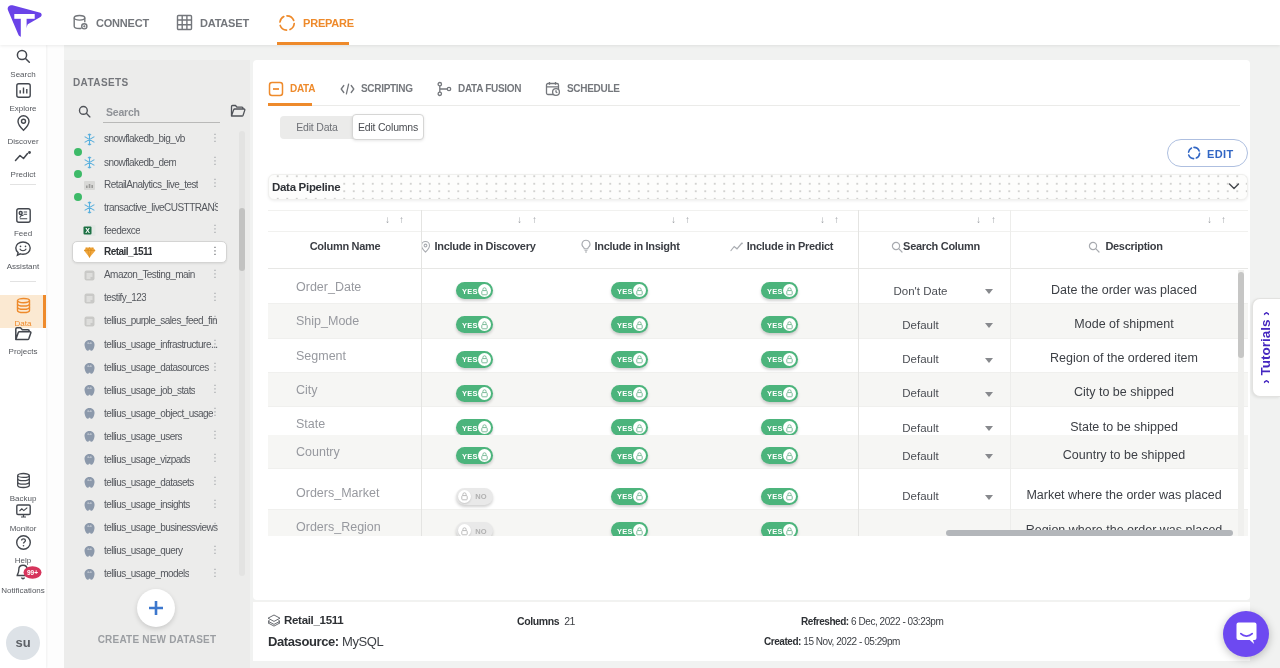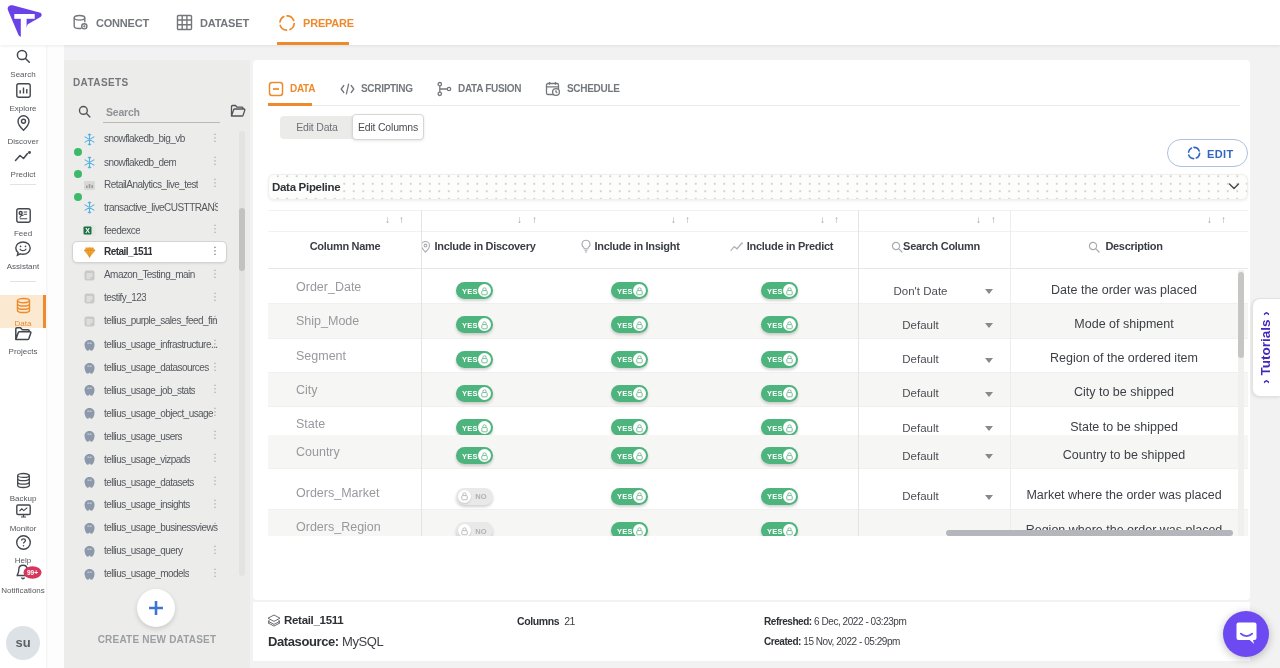--- a/index.html
+++ b/index.html
@@ -781,15 +781,15 @@
 <div id="footerbar"></div>
 <div id="footercontent">
   <svg class="abs" style="left:267px; top:614px;" width="14" height="13" viewBox="0 0 14 13" fill="none" stroke="#6b6e73" stroke-width="1">
     <path d="M7 1 L13 4.2 L7 7.4 L1 4.2 Z"></path>
     <path d="M2.6 6.3 L1 7.2 L7 10.4 L13 7.2 L11.4 6.3"></path>
     <path d="M2.6 9.2 L1 10.1 L7 13.3 L13 10.1 L11.4 9.2" transform="translate(0,-1.2)"></path>
   </svg>
   <div class="abs" style="left:284px; top:614px; font-size:11.5px; font-weight:bold; letter-spacing:-0.3px; color:#2e3135;">Retail_1511</div>
   <div class="abs" style="left:268px; top:634px; font-size:13px; letter-spacing:-0.4px; color:#3e4146;"><b style="color:#2e3135;">Datasource:</b> MySQL</div>
   <div class="abs" style="left:517px; top:615px; font-size:10.5px; letter-spacing:-0.4px; color:#3e4146;"><b style="color:#2e3135;">Columns</b>&nbsp; 21</div>
-  <div class="abs" style="left:764px; top:616px; font-size:10px; letter-spacing:-0.45px; color:#3e4146;"><b style="color:#2e3135;">Refreshed:</b> 6 Dec, 2022 - 03:23pm</div>
+  <div class="abs" style="left:764px; top:616px; font-size:10px; letter-spacing:-0.45px; color:#3e4146;"><b style="color:#2e3135;margin-left:37px;">Refreshed:</b> 6 Dec, 2022 - 03:23pm</div>
   <div class="abs" style="left:764px; top:636px; font-size:10px; letter-spacing:-0.45px; color:#3e4146;"><b style="color:#2e3135;">Created:</b> 15 Nov, 2022 - 05:29pm</div>
 </div>
 
 </body></html>

